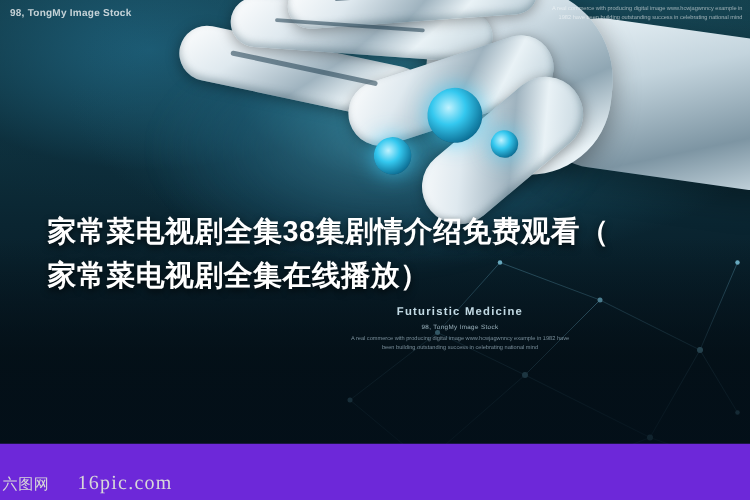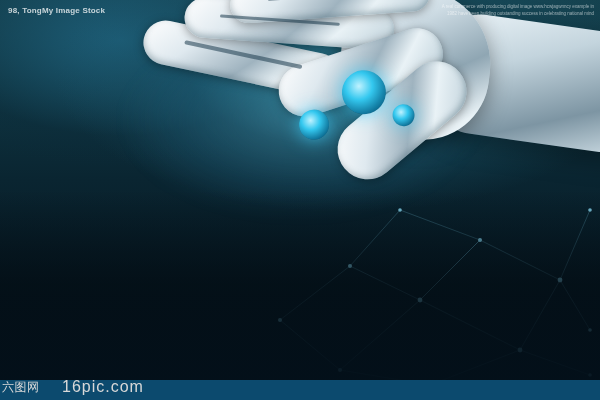--- a/index.html
+++ b/index.html
@@ -159,22 +159,23 @@
     font-weight: bold;
     line-height: 1.5;
     letter-spacing: 0.5px;
     text-shadow: 0 2px 6px rgba(0,0,0,0.75);
   }
   .headline .line { display: block; }
 
   .footer-bar {
     position: absolute;
     left: 0; right: 0; bottom: 0;
-    height: 20px;
-    background: #0c4a6e;
+    height: 45px;
+    background: #6d28d9;
+    font-family: Liberation Serif, serif;
   }
   .footer-left {
     position: absolute;
     left: 2px; bottom: 4px;
     font-size: 12px;
     color: #d8d8d8;
     letter-spacing: 0.5px;
   }
   .footer-site {
     position: absolute;
@@ -238,20 +239,31 @@
     <circle cx="130" cy="40" r="1.8"></circle>
     <circle cx="320" cy="160" r="1.8"></circle>
   </svg>
 
   <div class="bg-dark-bottom"></div>
 
   <div class="tl-watermark">98, TongMy Image Stock</div>
   <div class="tr-watermark">A real commerce with producing digital image www.hcwjagwnncy example
 in 1982 have been building outstanding success in celebrating national mind</div>
 
-
+  <div class="center-brand">
+    <div class="cb-title">Futuristic
+Medicine</div>
+    <div class="cb-sub">98, TongMy Image Stock</div>
+    <div class="cb-fine">A real commerce with producing digital image www.hcwjagwnncy example
+in 1982 have been building outstanding success in celebrating national mind</div>
+  </div>
+
+  <div class="headline">
+    <span class="line">家常菜电视剧全集38集剧情介绍免费观看（</span>
+    <span class="line">家常菜电视剧全集在线播放）</span>
+  </div>
 
   <div class="footer-bar">
     <div class="footer-left">六图网</div>
     <div class="footer-site">16pic.com</div>
   </div>
 
 </div>
 
 </body></html>

